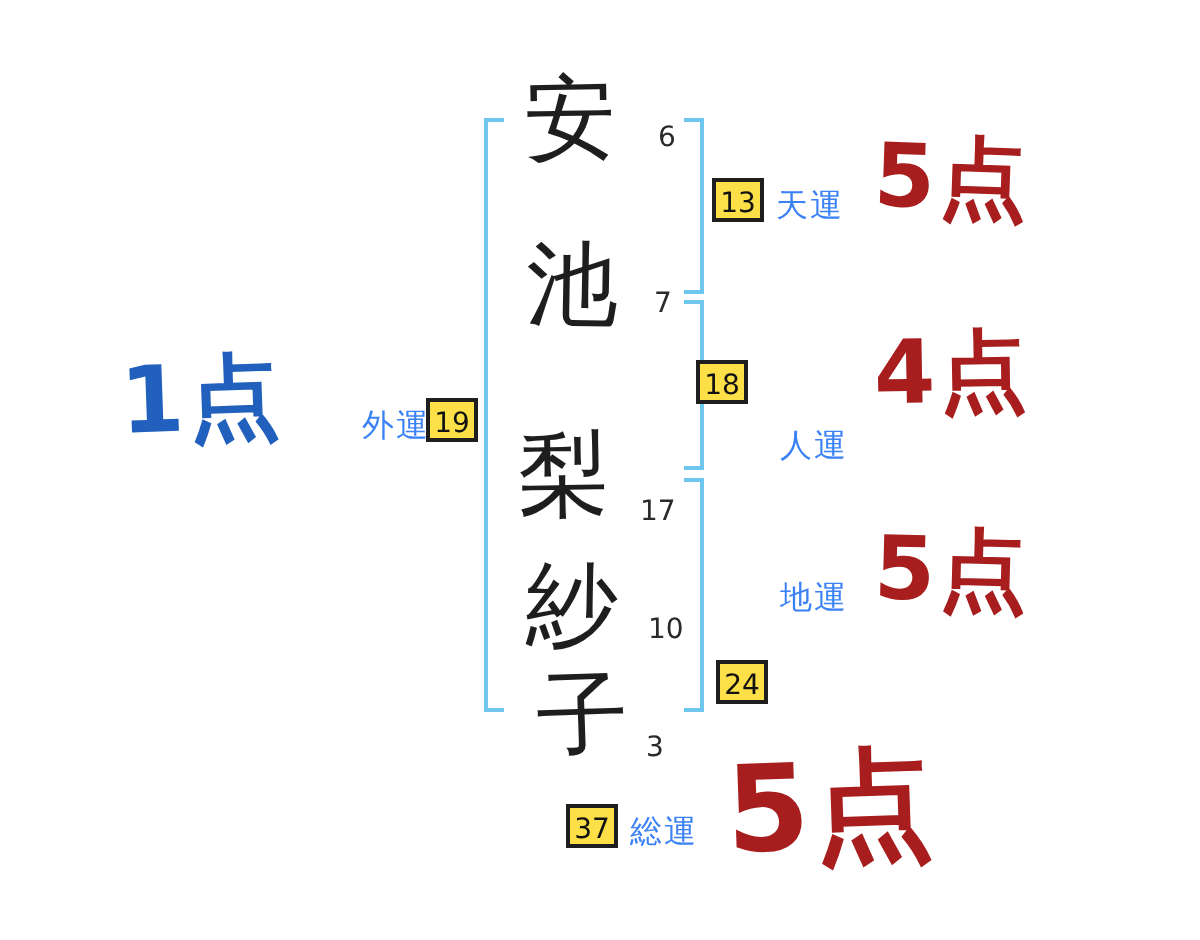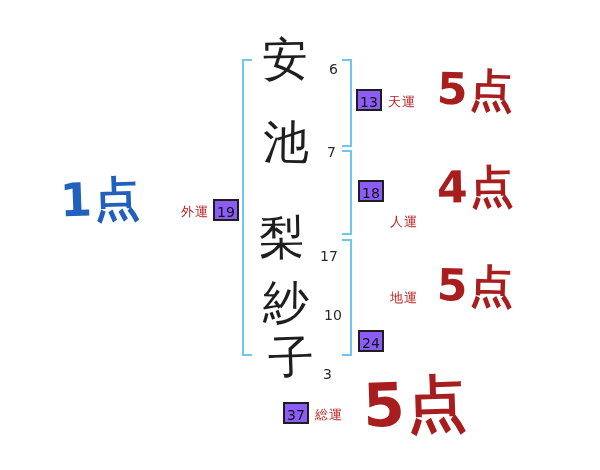--- a/index.html
+++ b/index.html
@@ -28,31 +28,31 @@
     line-height:1;
   }
   
   .br-v{position:absolute;width:2px;background:#6fc6ee;}
   .br-h{position:absolute;height:2px;width:10px;background:#6fc6ee;}
   
   .value-box{
     position:absolute;
     min-width:26px;height:22px;
     border:2px solid #1e1e1e;
-    background:#8b5cf6;
+    background:#fde047;
     font-size:14px;line-height:22px;
     text-align:center;
     color:#111;
     padding:0 2px;
     box-sizing:border-box;
   }
   .fortune-label{
     position:absolute;
-    font-size:13px;
-    color:#b91c1c;
+    font-size:16px;
+    color:#3b82f6;
     line-height:1;
     letter-spacing:1px;
   }
   
   .score{
     position:absolute;
     font-weight:bold;
     line-height:1;
     letter-spacing:2px;
   }
@@ -106,21 +106,21 @@
 
   <div>
     <div class="br-v" style="left:350px;top:239px;height:117px;"></div>
     <div class="br-h" style="left:342px;top:239px;"></div>
     <div class="br-h" style="left:342px;top:354px;"></div>
   </div>
 
   <div class="value-box" style="left:356px;top:89px;">13</div>
   <span class="fortune-label" style="left:388px;top:95px;">天運</span>
 
-  <div class="value-box" style="left:358px;top:180px;">18</div>
+  <div class="value-box" style="left:348px;top:180px;">18</div>
   <span class="fortune-label" style="left:390px;top:186px;margin-top:29px;">人運</span>
 
   <div class="value-box" style="left:358px;top:285px;margin-top:45px;">24</div>
   <span class="fortune-label" style="left:390px;top:291px;text-align:right;">地運</span>
 
   <span class="fortune-label" style="left:181px;top:205px;">外運</span>
   <div class="value-box" style="left:213px;top:199px;">19</div>
 
   <div class="value-box" style="left:283px;top:402px;">37</div>
   <span class="fortune-label" style="left:315px;top:408px;">総運</span>

